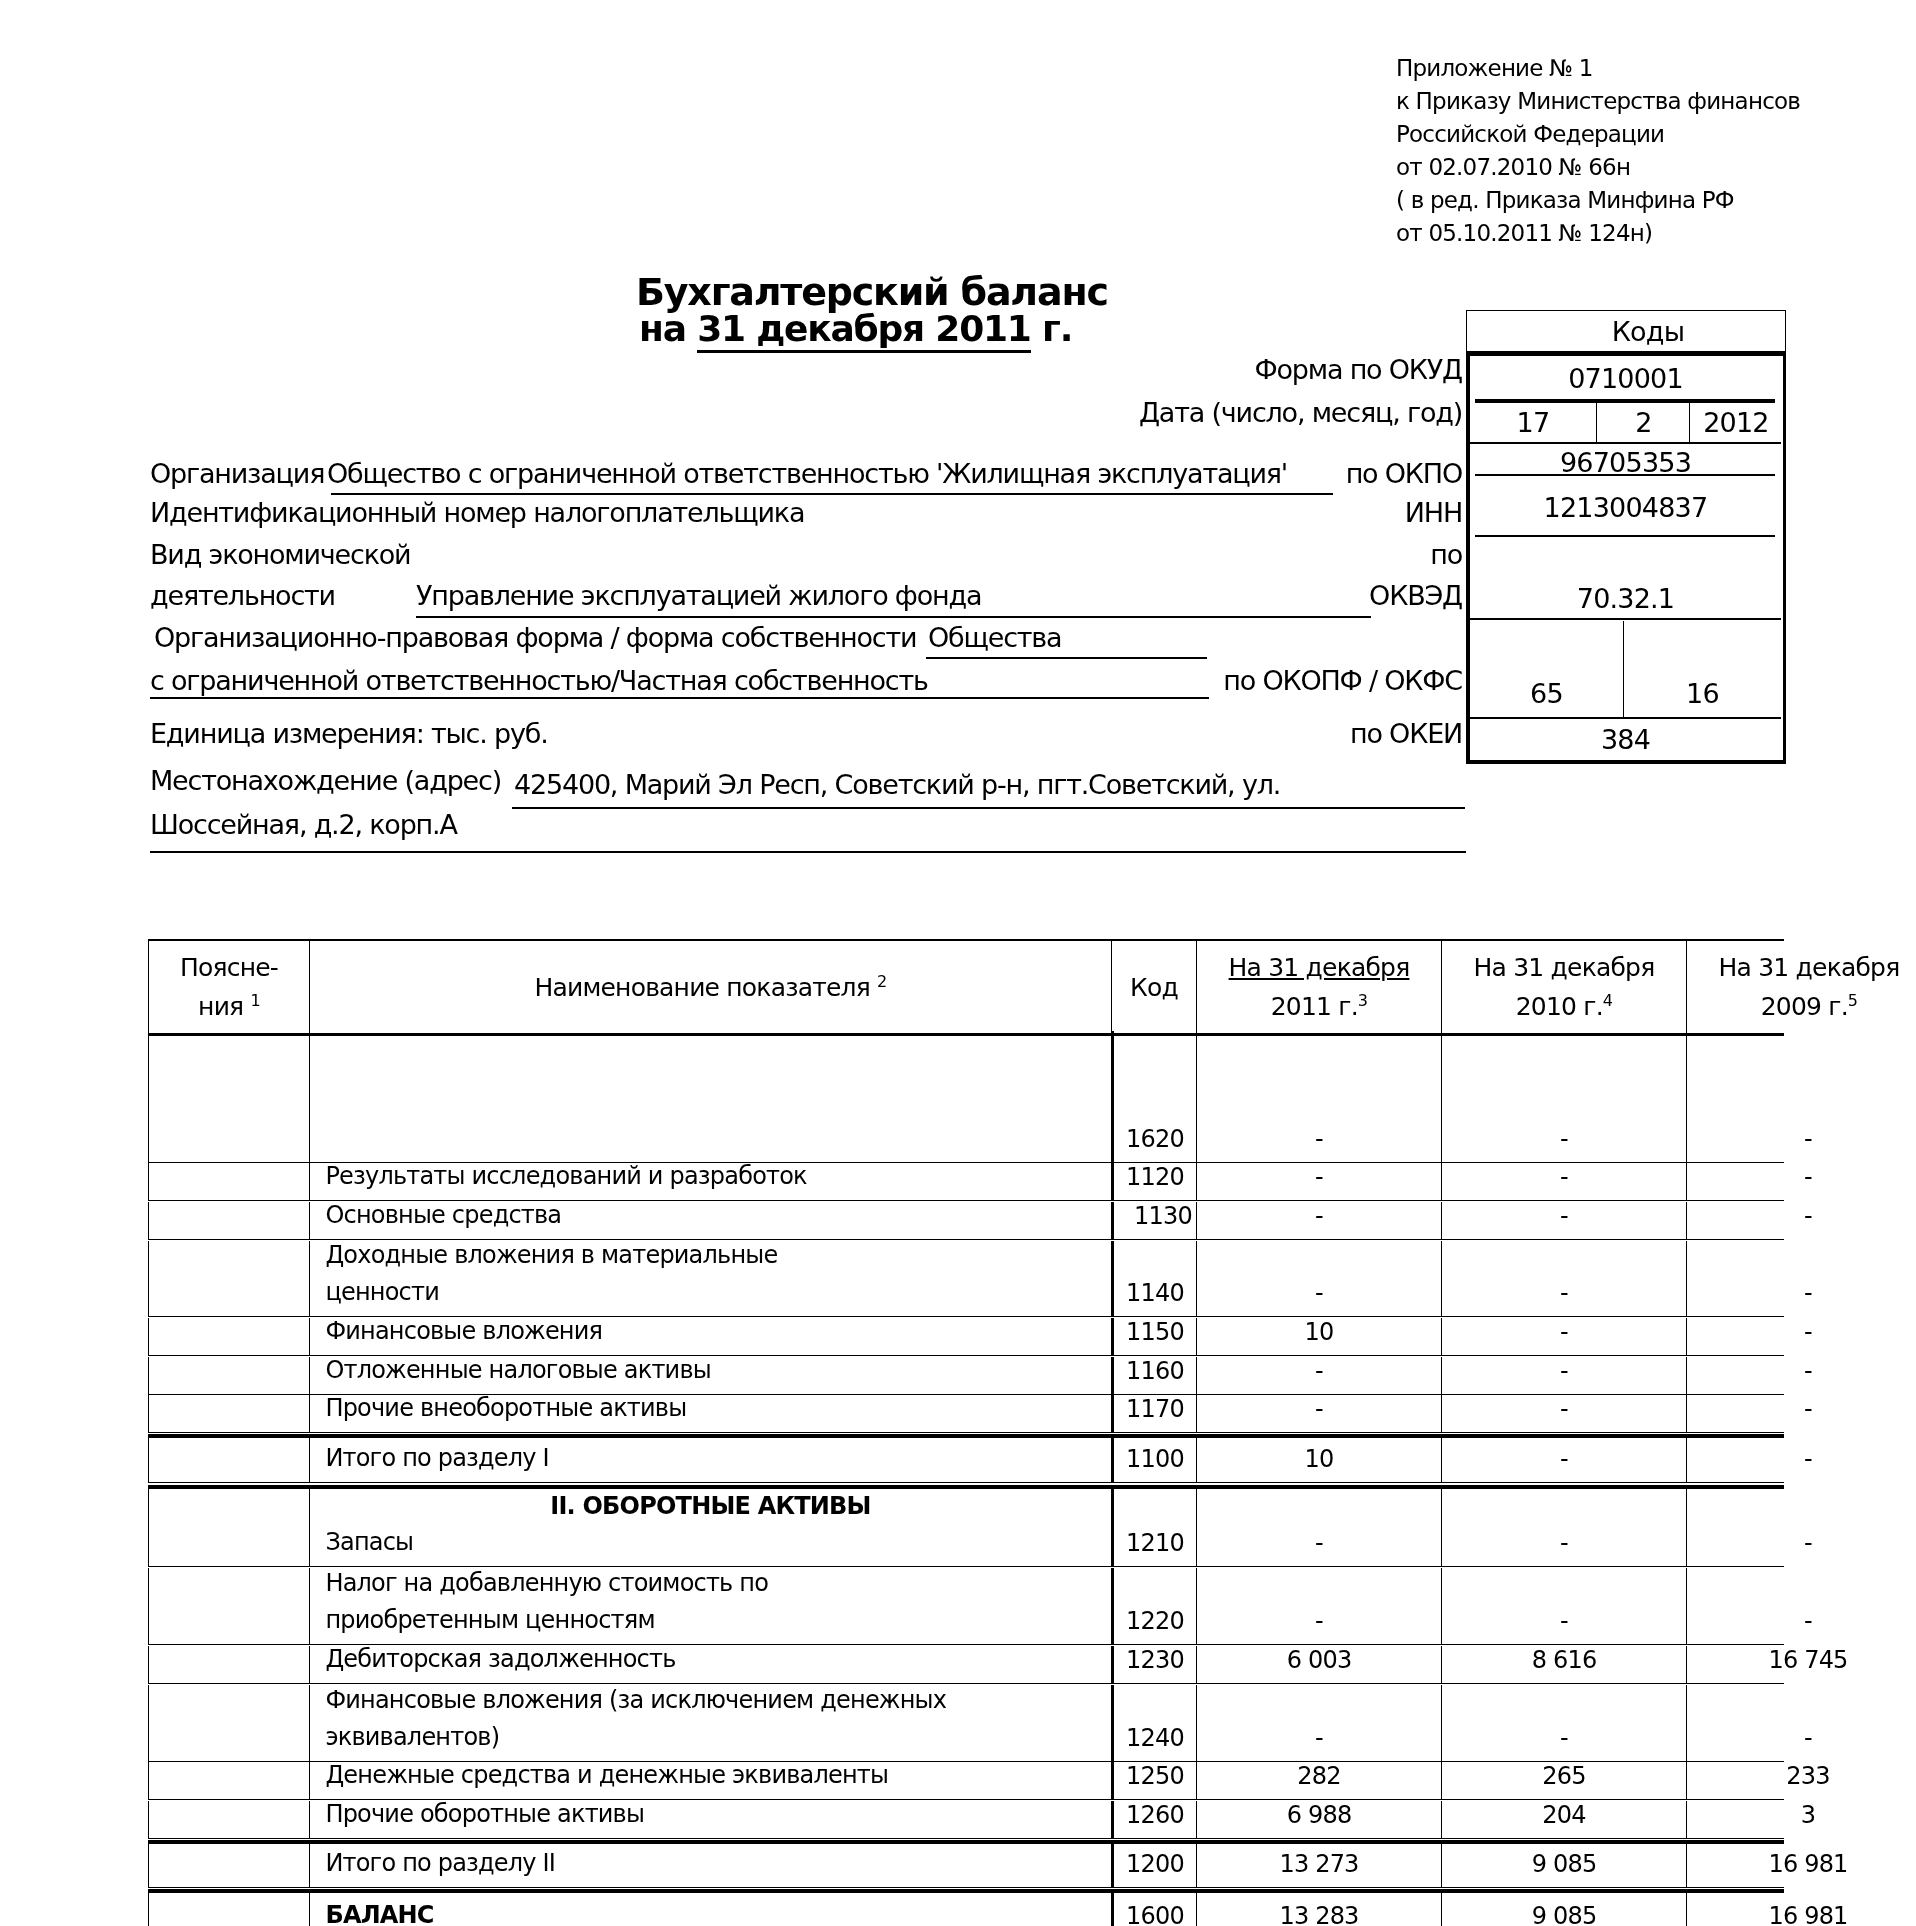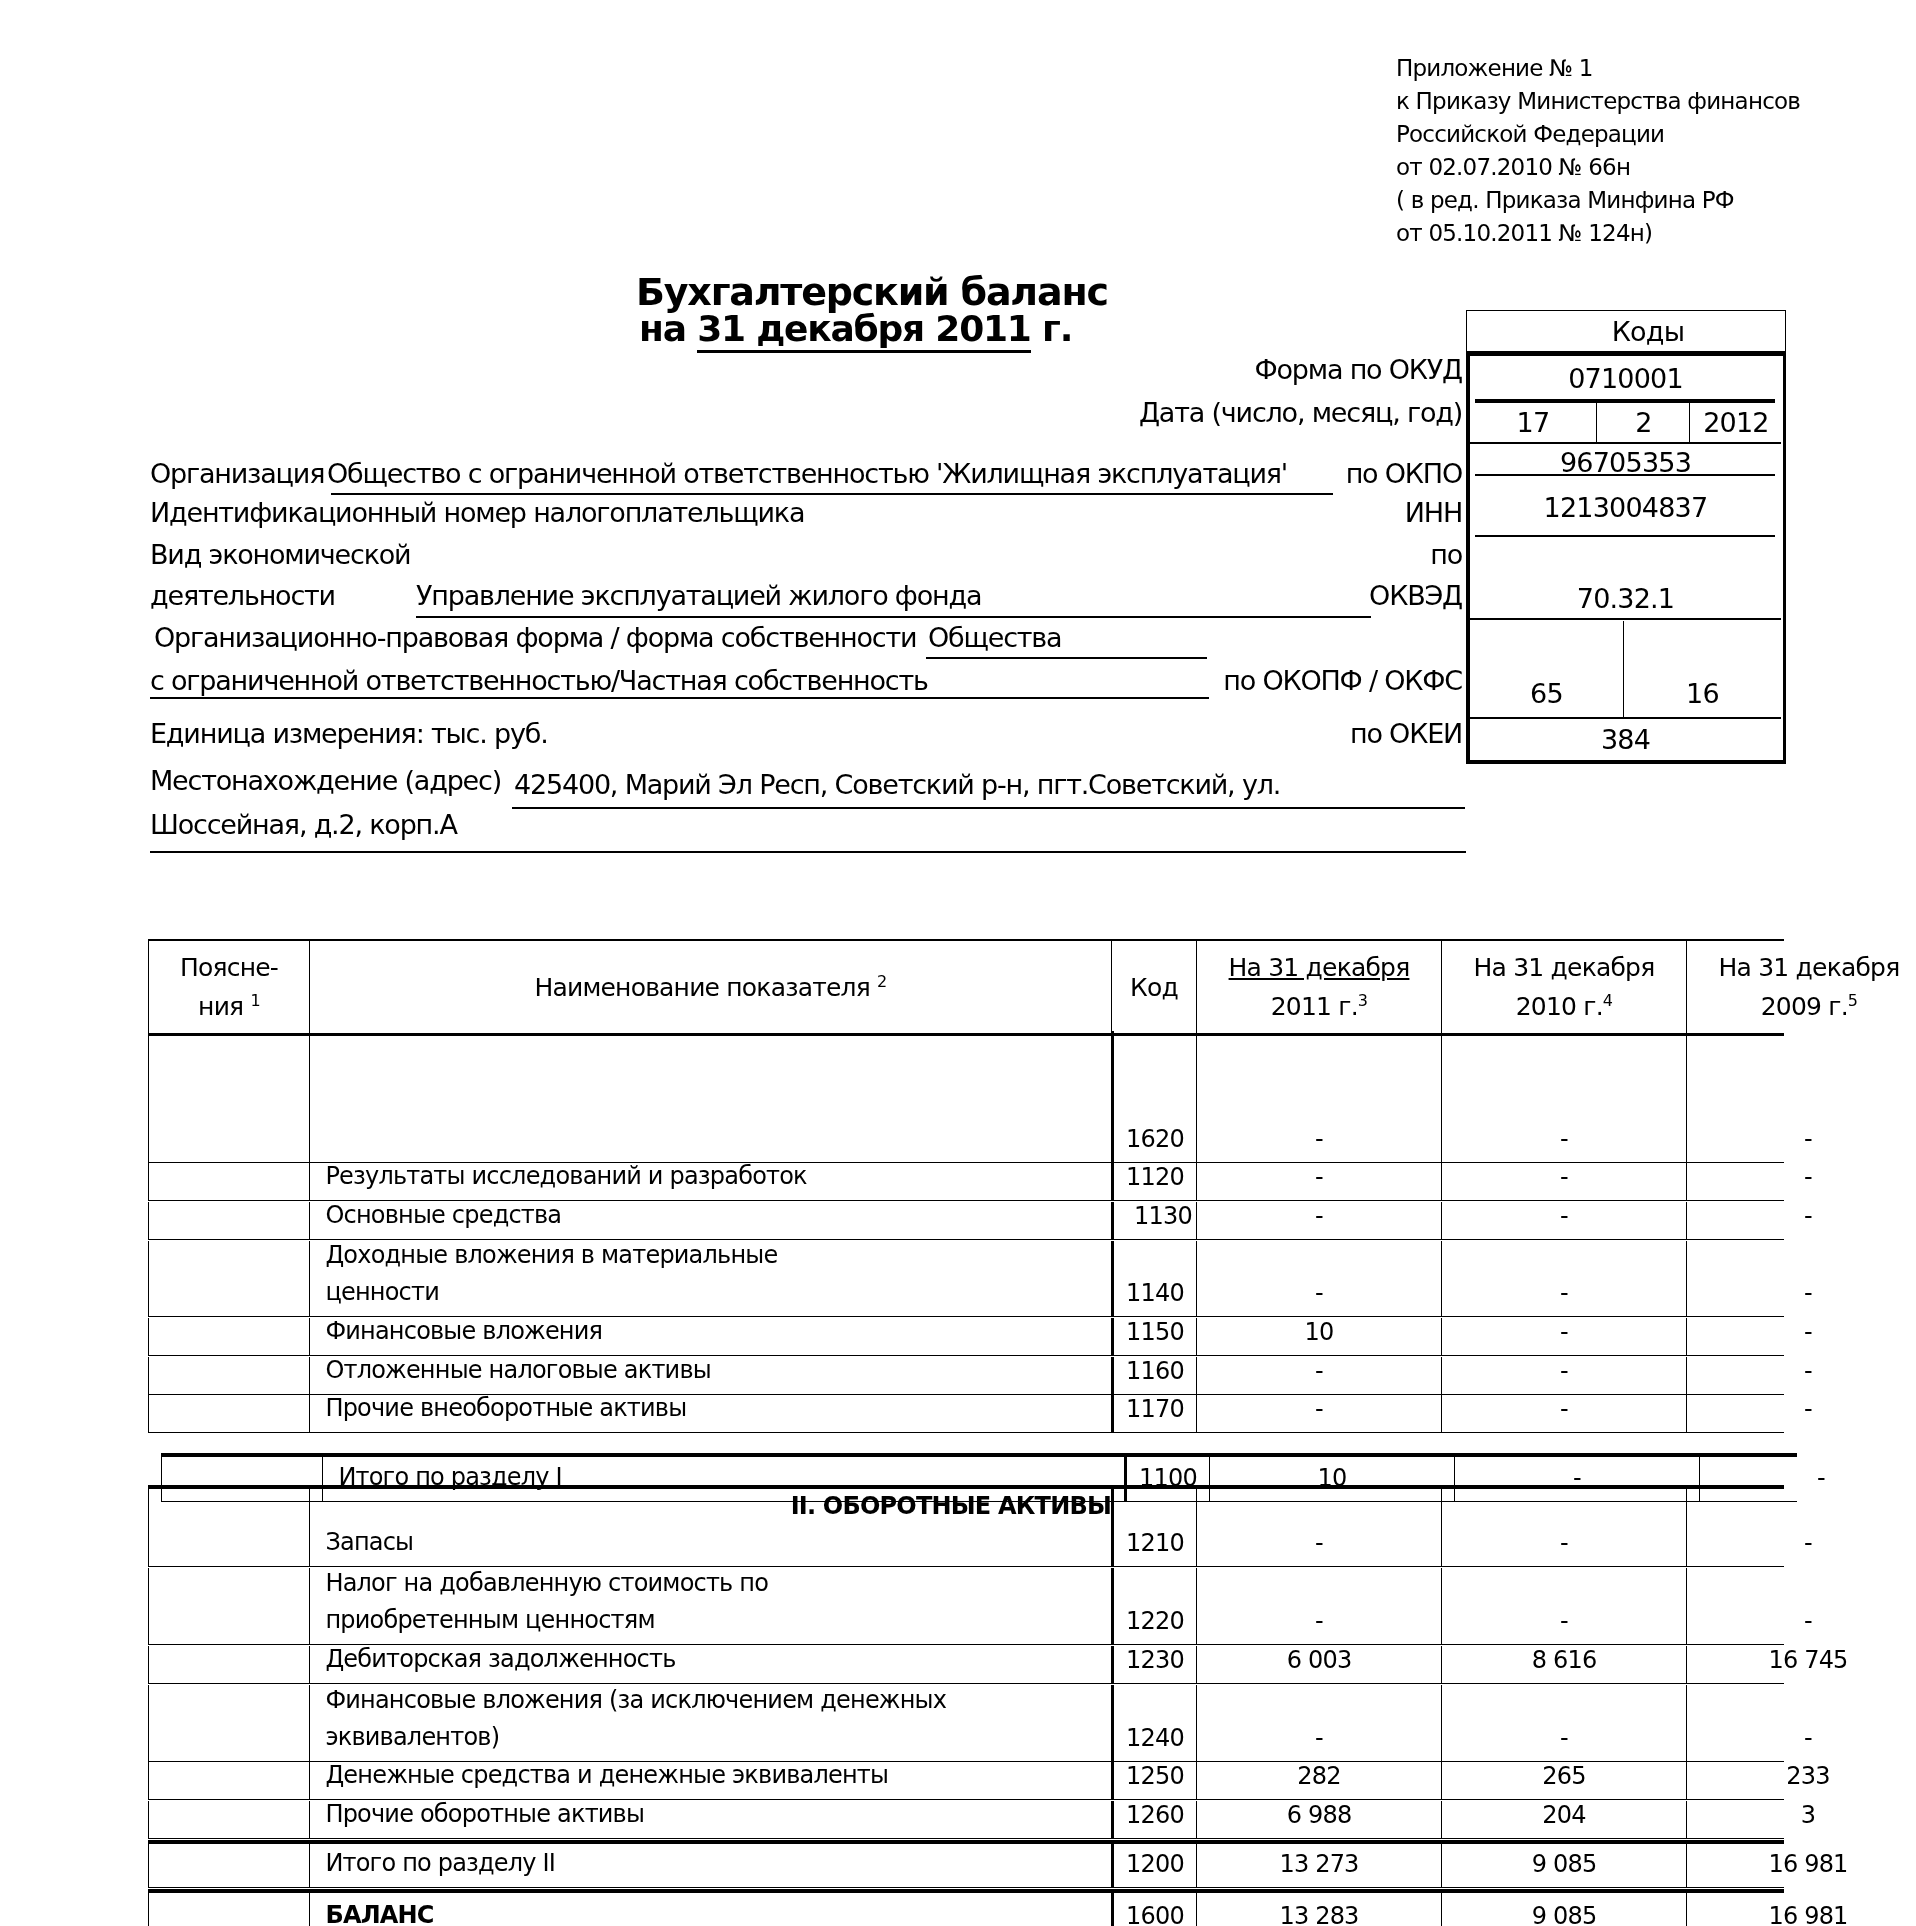--- a/index.html
+++ b/index.html
@@ -243,42 +243,42 @@
       <div class="cell c-v1">
         <div class="bottom-text" style="line-height: 35px;">-</div>
       </div>
       <div class="cell c-v2">
         <div class="bottom-text" style="line-height: 35px;">-</div>
       </div>
       <div class="cell c-v3">
         <div class="bottom-text" style="line-height: 35px;">-</div>
       </div>
     </div>
-    <div class="row" style="top: 514px; height: 44px; border-top: 4.6px solid rgb(0, 0, 0); margin-left: 13px;">
+    <div class="row" style="top: 495px; height: 44px; border-top: 4.6px solid rgb(0, 0, 0);">
       <div class="cell c-note"></div>
       <div class="cell c-name">
         <div class="bottom-text" style="left: 15.4px; line-height: 37px;">Итого по разделу I</div>
       </div>
       <div class="cell c-code">
         <div class="bottom-text" style="line-height: 35px;">1100</div>
       </div>
       <div class="cell c-v1">
         <div class="bottom-text" style="line-height: 35px;">10</div>
       </div>
       <div class="cell c-v2">
         <div class="bottom-text" style="line-height: 35px;">-</div>
       </div>
       <div class="cell c-v3">
         <div class="bottom-text" style="line-height: 35px;">-</div>
       </div>
     </div>
     <div class="row" style="top: 546px; height: 77px; border-top: 4.6px solid rgb(0, 0, 0);">
       <div class="cell c-note"></div>
       <div class="cell c-name">
-        <div class="abs bold center" style="left: 0px; right: 0px; top: 0px; line-height: 35px; text-align: right;">II. ОБОРОТНЫЕ АКТИВЫ</div>
+        <div class="abs bold center" style="left: 0px; right: 0px; top: 0px; line-height: 35px;">II. ОБОРОТНЫЕ АКТИВЫ</div>
         <div class="bottom-text" style="left: 15.4px; line-height: 37px;">Запасы</div>
       </div>
       <div class="cell c-code">
         <div class="bottom-text" style="line-height: 35px;">1210</div>
       </div>
       <div class="cell c-v1">
         <div class="bottom-text" style="line-height: 35px;">-</div>
       </div>
       <div class="cell c-v2">
         <div class="bottom-text" style="line-height: 35px;">-</div>

